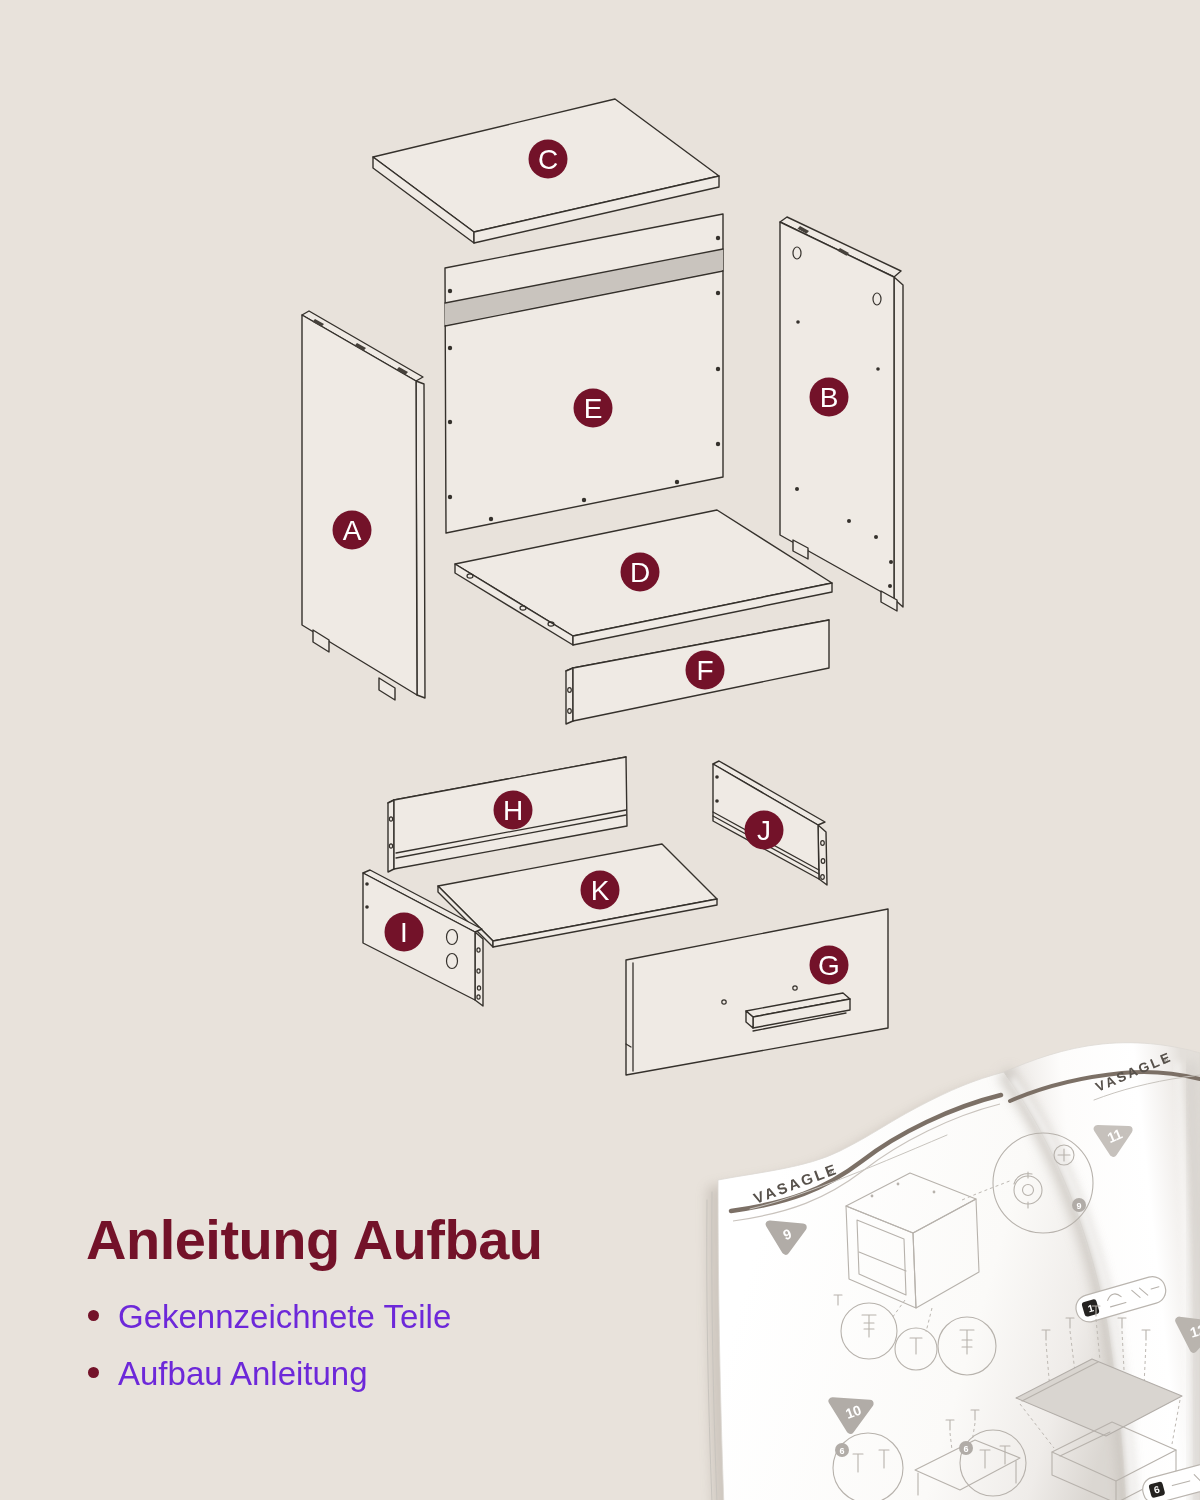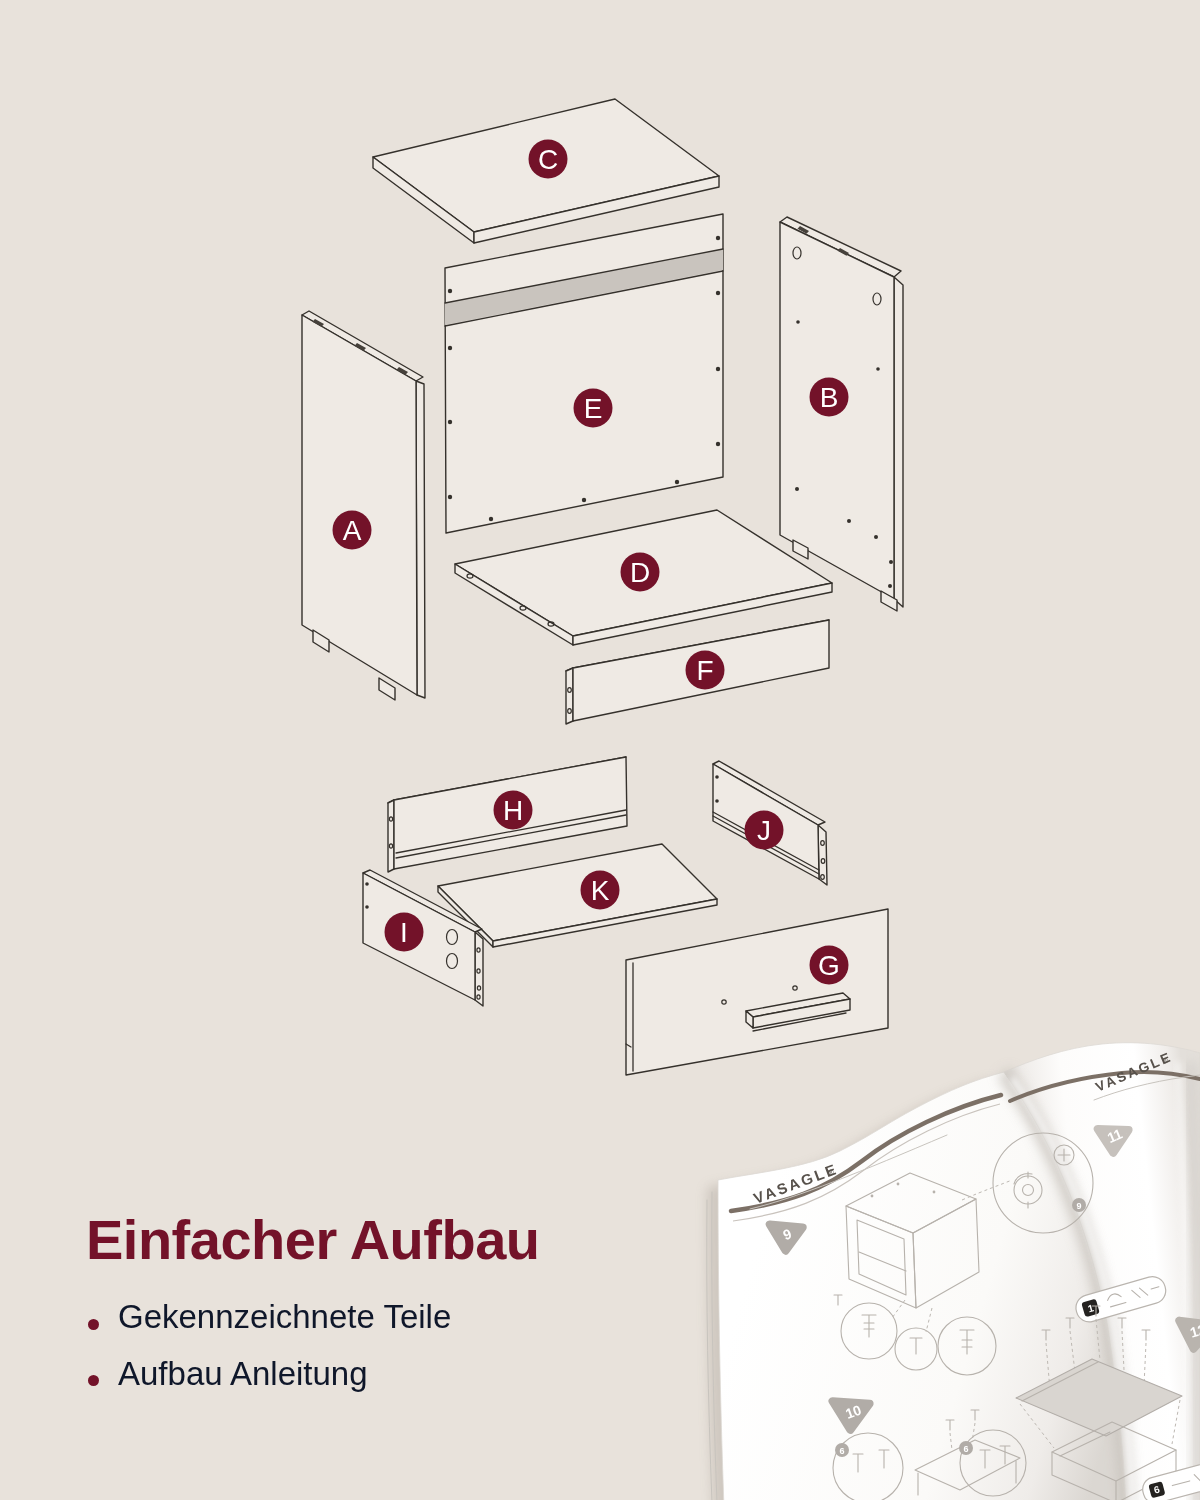--- a/index.html
+++ b/index.html
@@ -27,21 +27,21 @@
   .hwpill{fill:#FFFFFF;stroke:#BAB5AF;stroke-width:1.2;}
   .hwsq{fill:#242220;stroke:none;}
   .hwnum{fill:#fff;font-size:10px;font-weight:700;text-anchor:middle;font-family:"Liberation Sans",sans-serif;}
   .mbadge{fill:#B1ACA7;stroke:none;}
   .mbadge-num{fill:#fff;font-size:9px;font-weight:700;text-anchor:middle;font-family:"Liberation Sans",sans-serif;}
 
   
   .caption{position:absolute;left:86px;top:1208px;width:640px;}
   .caption h1{margin:0;font-size:56px;font-weight:700;letter-spacing:-.5px;color:#731229;line-height:1.15;}
   .caption ul{list-style:none;margin:24px 0 0 0;padding:0;}
-  .caption li{display:flex;align-items:center;margin-bottom:15px;color:#0f172a;font-size:33px;line-height:1.25;}
+  .caption li{display:flex;align-items:flex-start;margin-bottom:15px;color:#6d28d9;font-size:33px;line-height:1.25;}
   .caption .bdot{flex:0 0 auto;width:11px;height:11px;border-radius:50%;background:#731229;margin:14px 19px 0 2px;}
 </style>
 </head>
 <body>
 
 <div class="stage">
 <svg width="1200" height="1500" viewBox="0 0 1200 1500">
   <defs>
     <linearGradient id="gradLP" gradientUnits="userSpaceOnUse" x1="745" y1="1280" x2="1120" y2="1390">
       <stop offset="0" stop-color="#FFFFFF"></stop>
@@ -358,21 +358,21 @@
     <g transform="translate(1182,1483) rotate(-15)">
       <rect class="hwpill" x="-40" y="-13" width="84" height="26" rx="12"></rect>
       <rect class="hwsq" x="-33" y="-7" width="14" height="14" rx="3"></rect>
       <text class="hwnum" x="-26" y="3.5">6</text>
       <path class="mline" d="M-10,0 h18 M14,-5 l5,9 M24,-5 l5,9"></path>
     </g>
   </g>
 </svg>
 
   <div class="caption">
-    <h1>Einfacher Aufbau</h1>
+    <h1>Anleitung Aufbau</h1>
     <ul>
       <li>
         <span class="bdot"></span>
         <span>Gekennzeichnete Teile</span>
       </li>
       <li>
         <span class="bdot"></span>
         <span>Aufbau Anleitung</span>
       </li>
     </ul>

